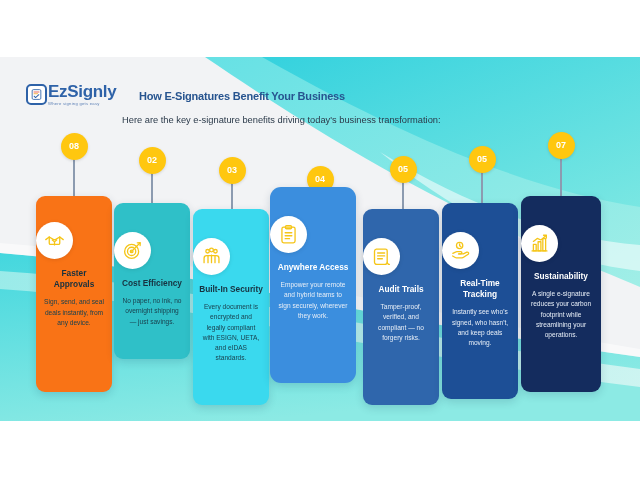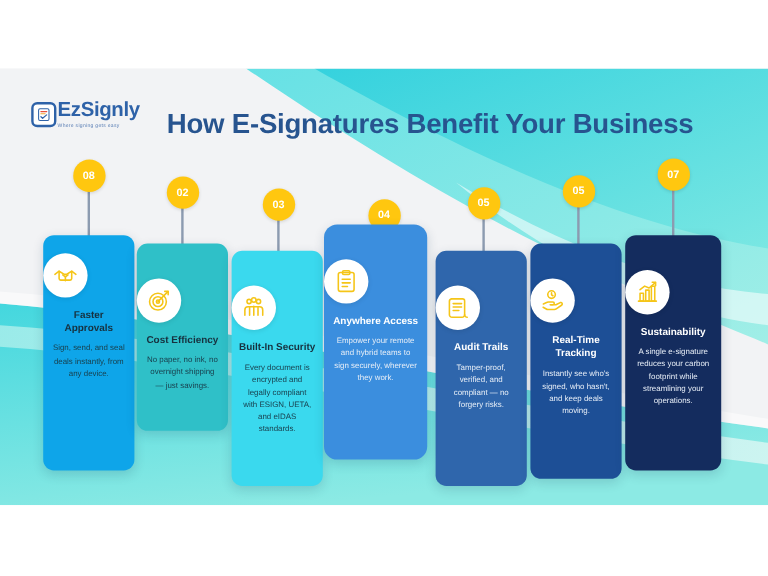--- a/index.html
+++ b/index.html
@@ -62,21 +62,21 @@
     font-size: 4.2px;
     color: #5b7fb5;
     letter-spacing: 0.25px;
     margin-top: 2px;
     line-height: 1;
   }
 
   .title {
     position: absolute;
     left: 139px; top: 33px;
-    font-size: 23px;
+    font-size: 11px;
     font-weight: bold;
     color: #27548f;
     letter-spacing: -0.2px;
     white-space: nowrap;
   }
   .subtitle {
     position: absolute;
     left: 122px; top: 58px;
     font-size: 9.3px;
     color: #2b3a4a;
@@ -187,25 +187,26 @@
             <path d="M7.6 15.2 L10.2 17.6 L16.4 12.4" stroke="#2e62a8" stroke-width="1.9" fill="none" stroke-linecap="round" stroke-linejoin="round"></path>
           </svg>
         </span>
         <span class="logo-text">
           <span class="logo-word">EzSignly</span>
           <span class="logo-tag" style="display:block;">Where signing gets easy</span>
         </span>
       </div>
 
       <div class="title">How E-Signatures Benefit Your Business</div>
+      <div class="subtitle">Here are the key e-signature benefits driving today's business transformation:</div>
     </div>
 
     <div id="items-layer">
         <div class="stem" style="left: 73.3px; top: 102px; height: 79px;"></div>
-        <div class="card dark-text" style="left: 36px; top: 139px; width: 76px; height: 196px; background: #0ea5e9; padding-top: 15px;">
+        <div class="card dark-text" style="left: 36px; top: 139px; width: 76px; height: 196px; background: #f97316; padding-top: 26px;">
           <div class="card-icon">
             <svg width="21" height="21" viewBox="0 0 24 24" fill="none" stroke="#f5c518" stroke-width="1.5" stroke-linecap="round" stroke-linejoin="round">
       <path d="M2 11 L6 8 L11 11 L13 11 L18 8 L22 11"></path>
       <path d="M6 8 v7 a1.5 1.5 0 0 0 1.5 1.5 h9 A1.5 1.5 0 0 0 18 15 V8"></path>
       <path d="M9.5 11.5 l2.5 2 2.5-2"></path>
               <path d="M12 13.5 v3.5"></path>
     </svg>
           </div>
           <div class="card-title">Faster Approvals</div>
           <div class="card-desc">Sign, send, and seal deals instantly, from any device.</div>

